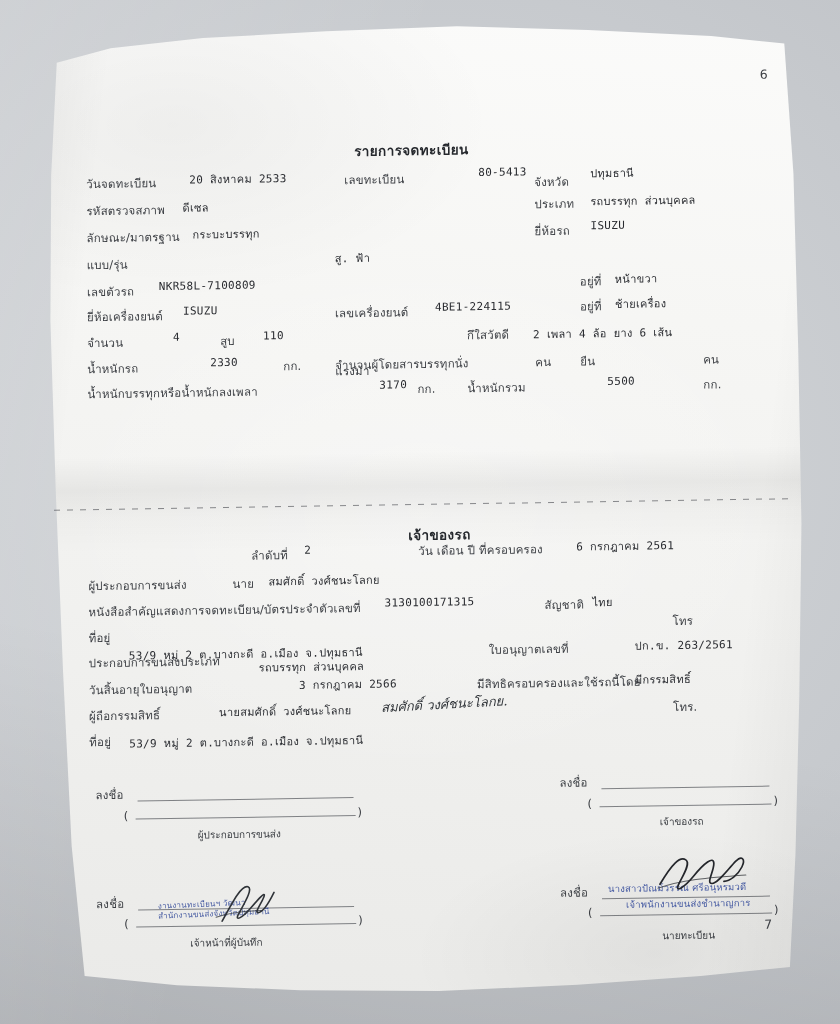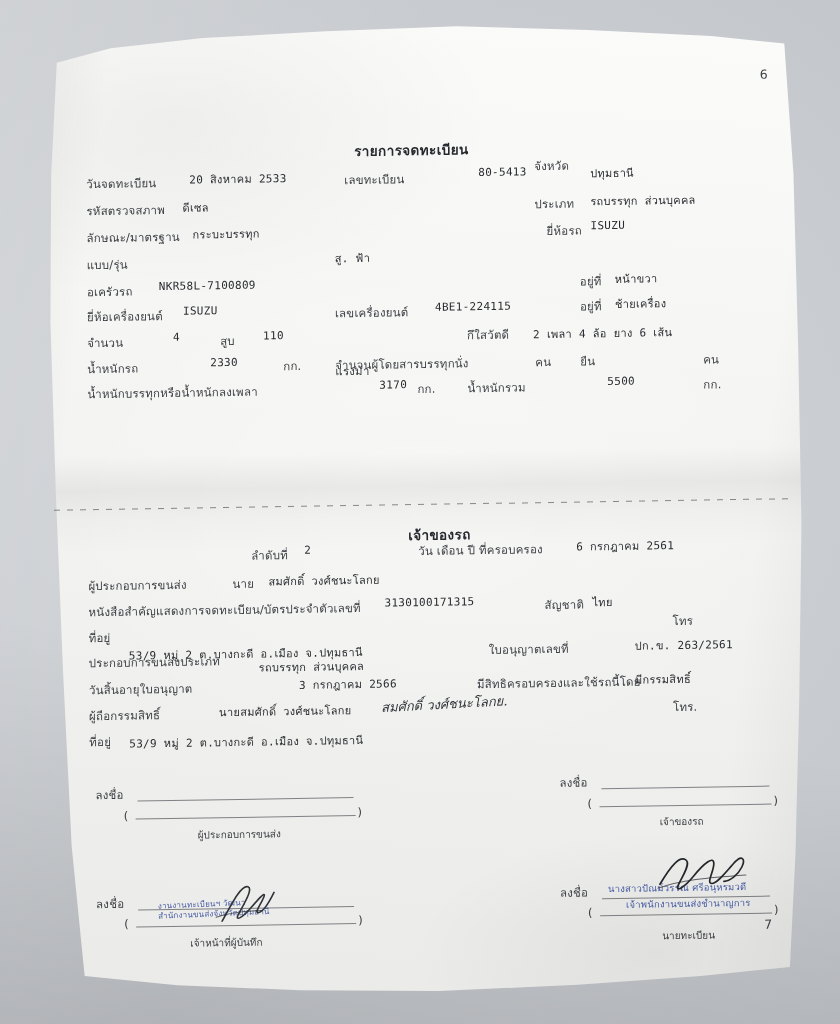--- a/index.html
+++ b/index.html
@@ -182,37 +182,37 @@
 
     <div class="abs pgnum" style="left:726px; top:48px;">6</div>
     <div class="abs pgnum" style="left:726px; top:898px;">7</div>
 
     <div class="abs hdr" style="left:320px; top:115px;">รายการจดทะเบียน</div>
 
     <div class="abs lbl" style="left:52px; top:146px;">วันจดทะเบียน</div>
     <div class="abs val" style="left:155px; top:143px;">20  สิงหาคม  2533</div>
     <div class="abs lbl" style="left:310px; top:146px;">เลขทะเบียน</div>
     <div class="abs val" style="left:412px; top:143px;margin-left:32px;">80-5413</div>
-    <div class="abs lbl" style="left:500px; top:135px;text-align:right;">จังหวัด</div>
+    <div class="abs lbl" style="left:500px; top:151px;text-align:right;">จังหวัด</div>
     <div class="abs val" style="left:556px; top:143px;">ปทุมธานี</div>
 
     <div class="abs lbl" style="left:52px; top:173px;">รหัสตรวจสภาพ</div>
     <div class="abs val" style="left:148px; top:171px;">ดีเซล</div>
     <div class="abs lbl" style="left:500px; top:173px;">ประเภท</div>
     <div class="abs val" style="left:556px; top:171px;">รถบรรทุก ส่วนบุคคล</div>
 
     <div class="abs lbl" style="left:52px; top:200px;">ลักษณะ/มาตรฐาน</div>
     <div class="abs val" style="left:158px; top:198px;">กระบะบรรทุก</div>
-    <div class="abs lbl" style="left:500px; top:200px;margin-left:12px;">ยี่ห้อรถ</div>
+    <div class="abs lbl" style="left:500px; top:200px;">ยี่ห้อรถ</div>
     <div class="abs val" style="left:556px; top:198px;">ISUZU</div>
 
     <div class="abs lbl" style="left:52px; top:227px;">แบบ/รุ่น</div>
     <div class="abs val" style="left:300px; top:224px;">สู. ฟ้า</div>
 
-    <div class="abs lbl" style="left:52px; top:254px;">อเครัวรถ</div>
+    <div class="abs lbl" style="left:52px; top:254px;">เลขตัวรถ</div>
     <div class="abs val" style="left:124px; top:252px;">NKR58L-7100809</div>
     <div class="abs lbl" style="left:545px; top:251px;">อยู่ที่</div>
     <div class="abs val" style="left:580px; top:249px;">หน้าขวา</div>
 
     <div class="abs lbl" style="left:52px; top:279px;">ยี่ห้อเครื่องยนต์</div>
     <div class="abs val" style="left:148px; top:277px;">ISUZU</div>
     <div class="abs lbl" style="left:300px; top:279px;">เลขเครื่องยนต์</div>
     <div class="abs val" style="left:400px; top:277px;">4BE1-224115</div>
     <div class="abs lbl" style="left:545px; top:276px;">อยู่ที่</div>
     <div class="abs val" style="left:580px; top:274px;">ช้ายเครื่อง</div>

